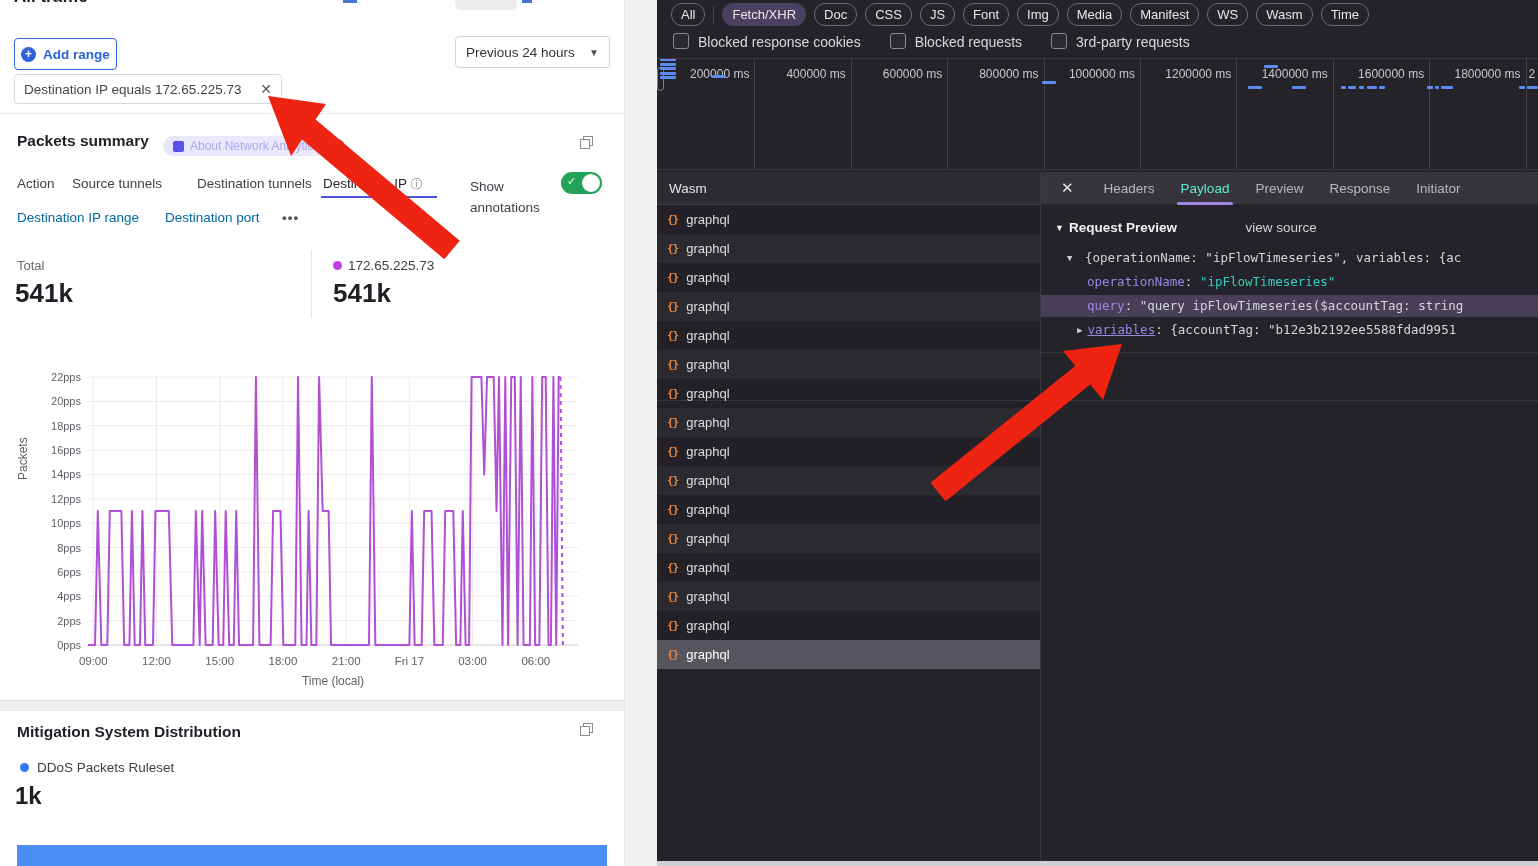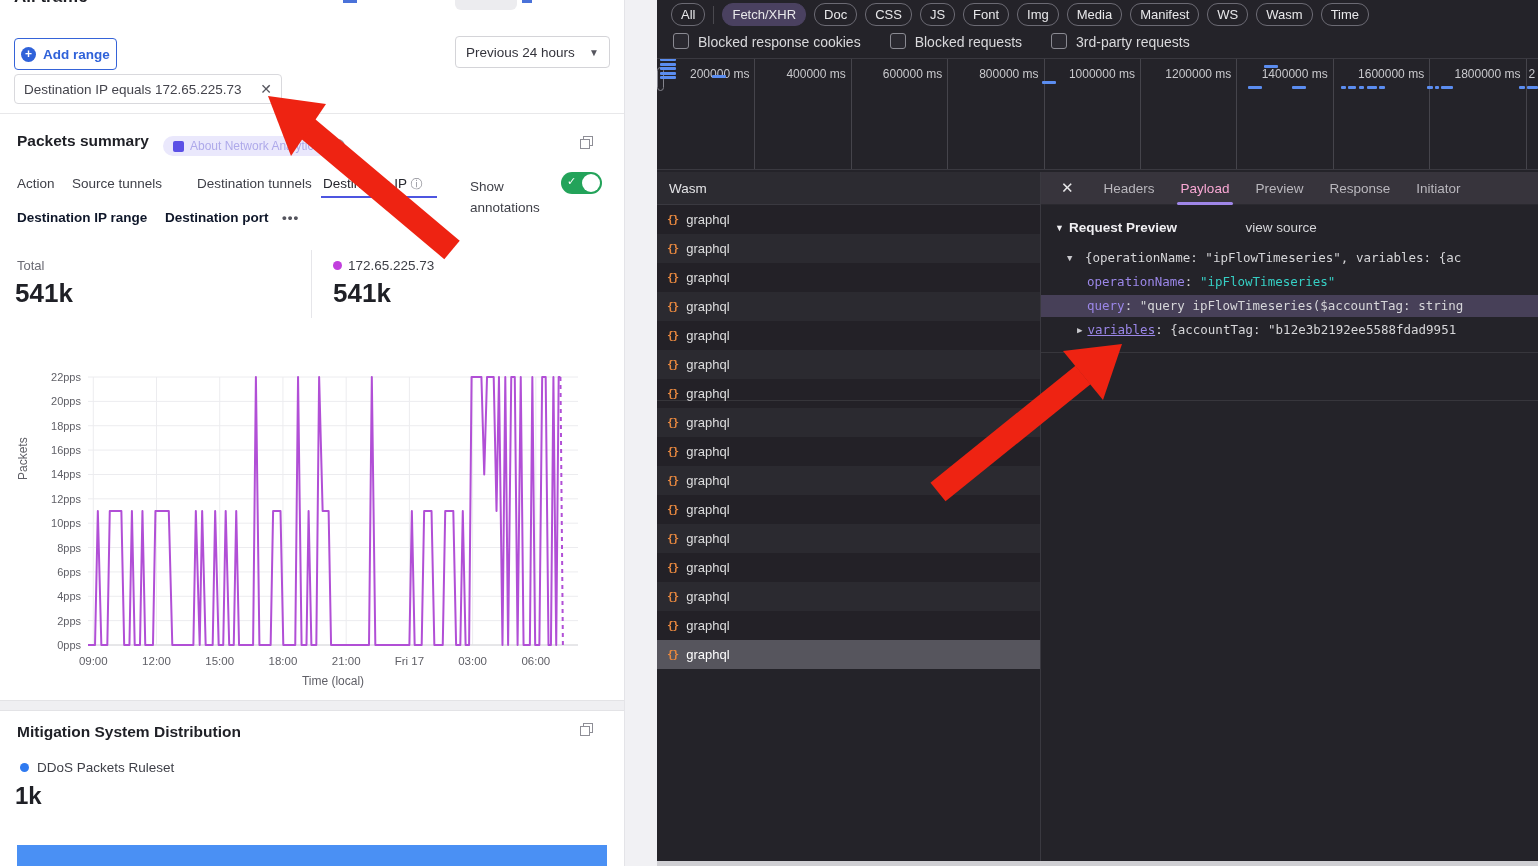--- a/index.html
+++ b/index.html
@@ -26,21 +26,21 @@
   .hline{background:#e8e8ea;height:1px;}
   .card-title{font-size:15.5px;font-weight:700;color:#1f2026;}
   .badge{left:163px;top:136px;height:20px;background:#eae8fc;border-radius:10px;display:flex;align-items:center;gap:6px;
     padding:0 10px;font-size:12px;color:#aea9ea;}
   .badge-ico{width:11px;height:11px;background:#5b50e6;border-radius:2px;}
   .expand-ico{width:13px;height:13px;position:absolute;}
   .expand-ico i{position:absolute;display:block;border:1.4px solid #8e8e96;background:#fff;width:8px;height:8px;}
   .expand-ico i:first-child{left:3px;top:0;}
   .expand-ico i:last-child{left:0;top:3px;}
   .tab1{position:absolute;top:176px;font-size:13.5px;color:#3f4048;cursor:pointer;white-space:nowrap;}
-  .tab2{position:absolute;top:210px;font-size:13.5px;color:#0f172a;cursor:pointer;white-space:nowrap;font-weight:bold;}
+  .tab2{position:absolute;top:210px;font-size:13.5px;color:#0369a1;cursor:pointer;white-space:nowrap;}
   .tab-underline{left:321px;top:196px;width:116px;height:2px;background:#4d55e0;}
   .info-ico{color:#8e8e96;font-size:12px;}
   .show-ann{left:470px;top:176px;width:80px;font-size:13.5px;color:#3f4048;line-height:21px;}
   .toggle{left:561px;top:172px;width:41px;height:22px;background:#23a35a;border-radius:11px;cursor:pointer;}
   .toggle .knob{position:absolute;right:2px;top:2px;width:18px;height:18px;border-radius:50%;background:#fff;}
   .toggle .chk{position:absolute;left:6px;top:3px;color:#fff;font-size:11px;}
   .stat-label{font-size:13px;color:#6b6b74;}
   .stat-value{font-size:26px;font-weight:700;color:#1f2026;}
   .dot{border-radius:50%;display:inline-block;}
   .vline{background:#e6e6ea;width:1px;}
@@ -71,21 +71,21 @@
   .req-row .json-ico{font-family:"DejaVu Sans Mono",monospace;color:#e8883f;font-weight:700;font-size:11px;margin-right:8px;letter-spacing:-1px;}
   .req-row.dark{background:#232127;}
   .req-row.light{background:#2b2a30;}
   .req-row.selected{background:#56555d;color:#fff;}
   .vdivider{left:383px;top:172px;width:1px;height:694px;background:#3a3940;}
   .detail{left:384px;top:172px;width:497px;height:694px;}
   .detail-tabs{height:33px;background:#37343c;border-bottom:1px solid #2a292f;box-sizing:border-box;
     display:flex;align-items:center;gap:26px;padding-left:20px;font-size:13.5px;color:#b9b7bd;}
   .detail-tabs .x-close{color:#e8e8ea;font-size:15px;cursor:pointer;margin-right:4px;}
   .dtab{cursor:pointer;position:relative;height:33px;display:flex;align-items:center;}
-  .dtab.active{color:#f9a8d4;}
+  .dtab.active{color:#5eead4;}
   .dtab.active::after{content:"";position:absolute;left:-4px;right:-4px;bottom:0;height:3px;background:#9f86e8;border-radius:2px;}
   .payload{font-family:"DejaVu Sans Mono",monospace;font-size:12.5px;color:#d6d6d9;}
   .pl-line{position:absolute;white-space:nowrap;overflow:hidden;width:497px;}
   .pl-sec-title{font-family:"Liberation Sans",sans-serif;font-weight:700;font-size:13.5px;color:#f0eff2;}
   .pl-view-src{font-family:"Liberation Sans",sans-serif;font-size:13.5px;color:#d4d4d8;cursor:pointer;}
   .tri{font-size:9px;color:#c9c9cd;vertical-align:1px;margin-right:5px;}
   .k{color:#9b87e8;}
   .k.u{text-decoration:underline;}
   .s{color:#36cfc4;}
   .hl-row{position:absolute;left:0;width:497px;height:22px;background:#474058;}

